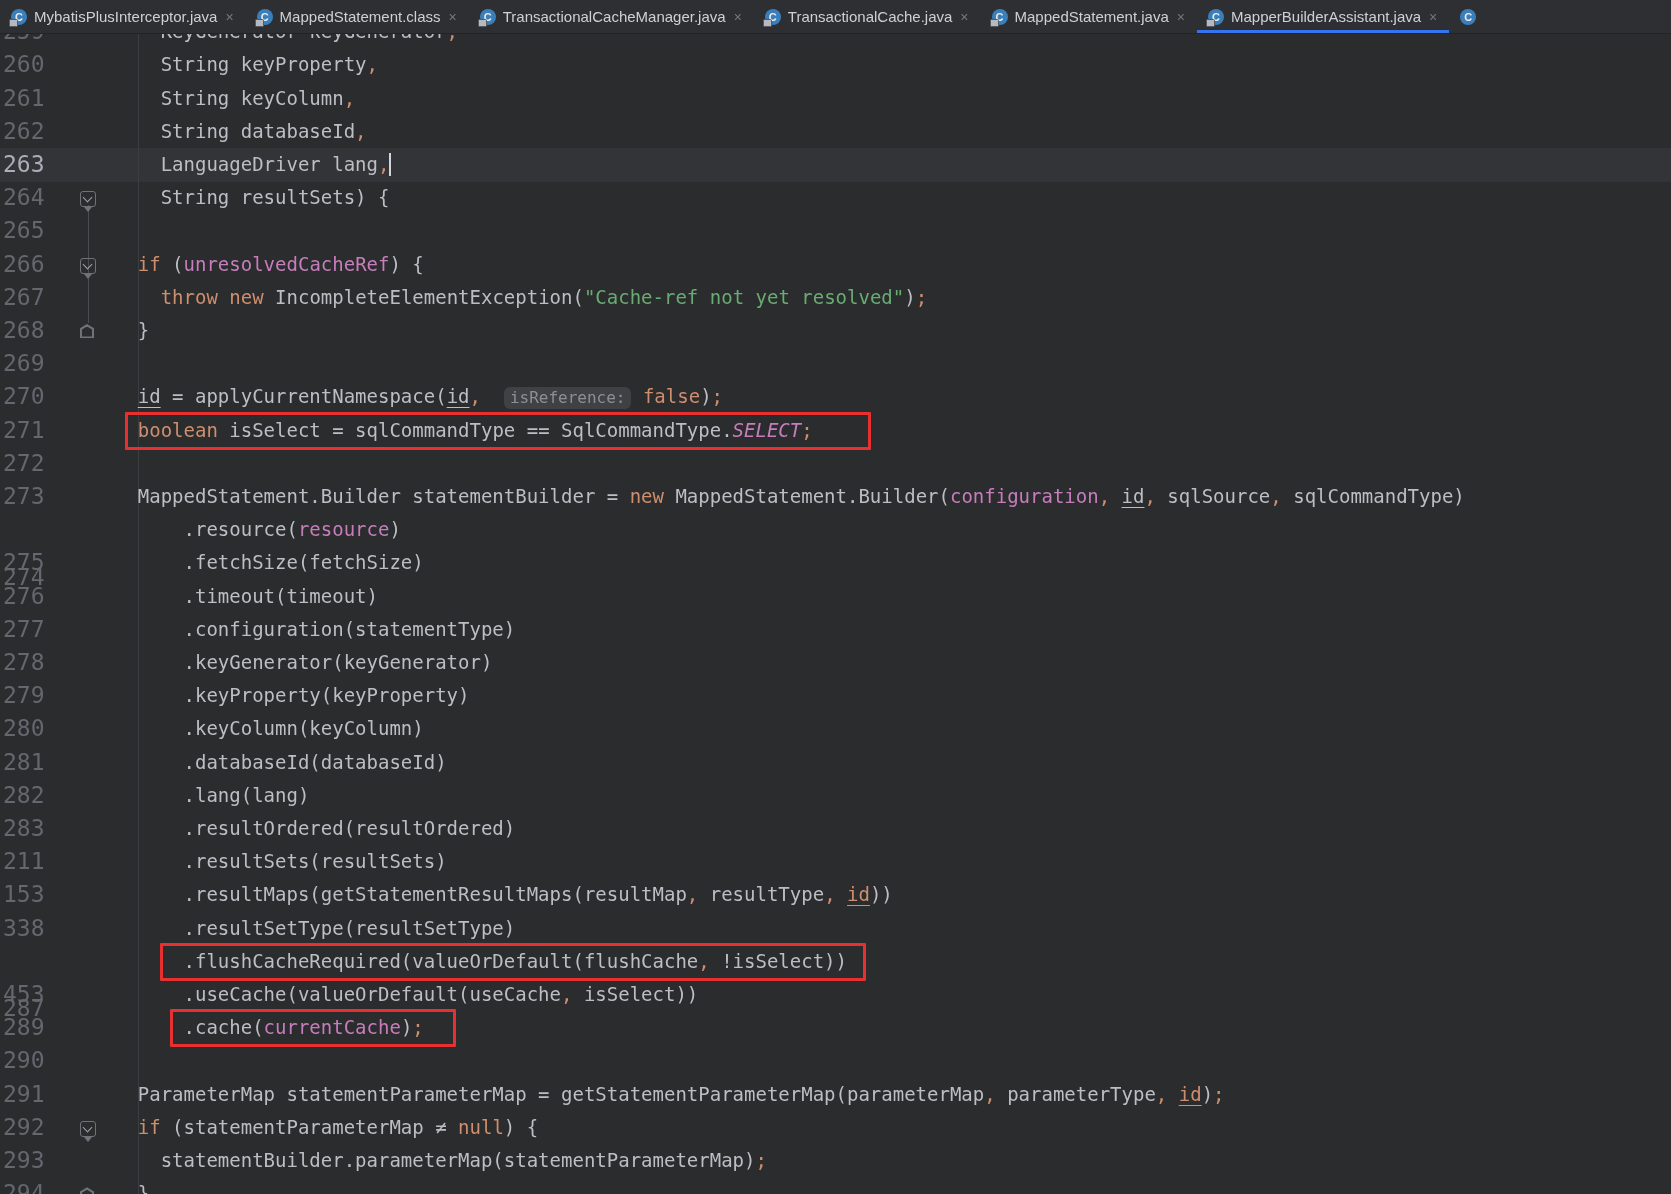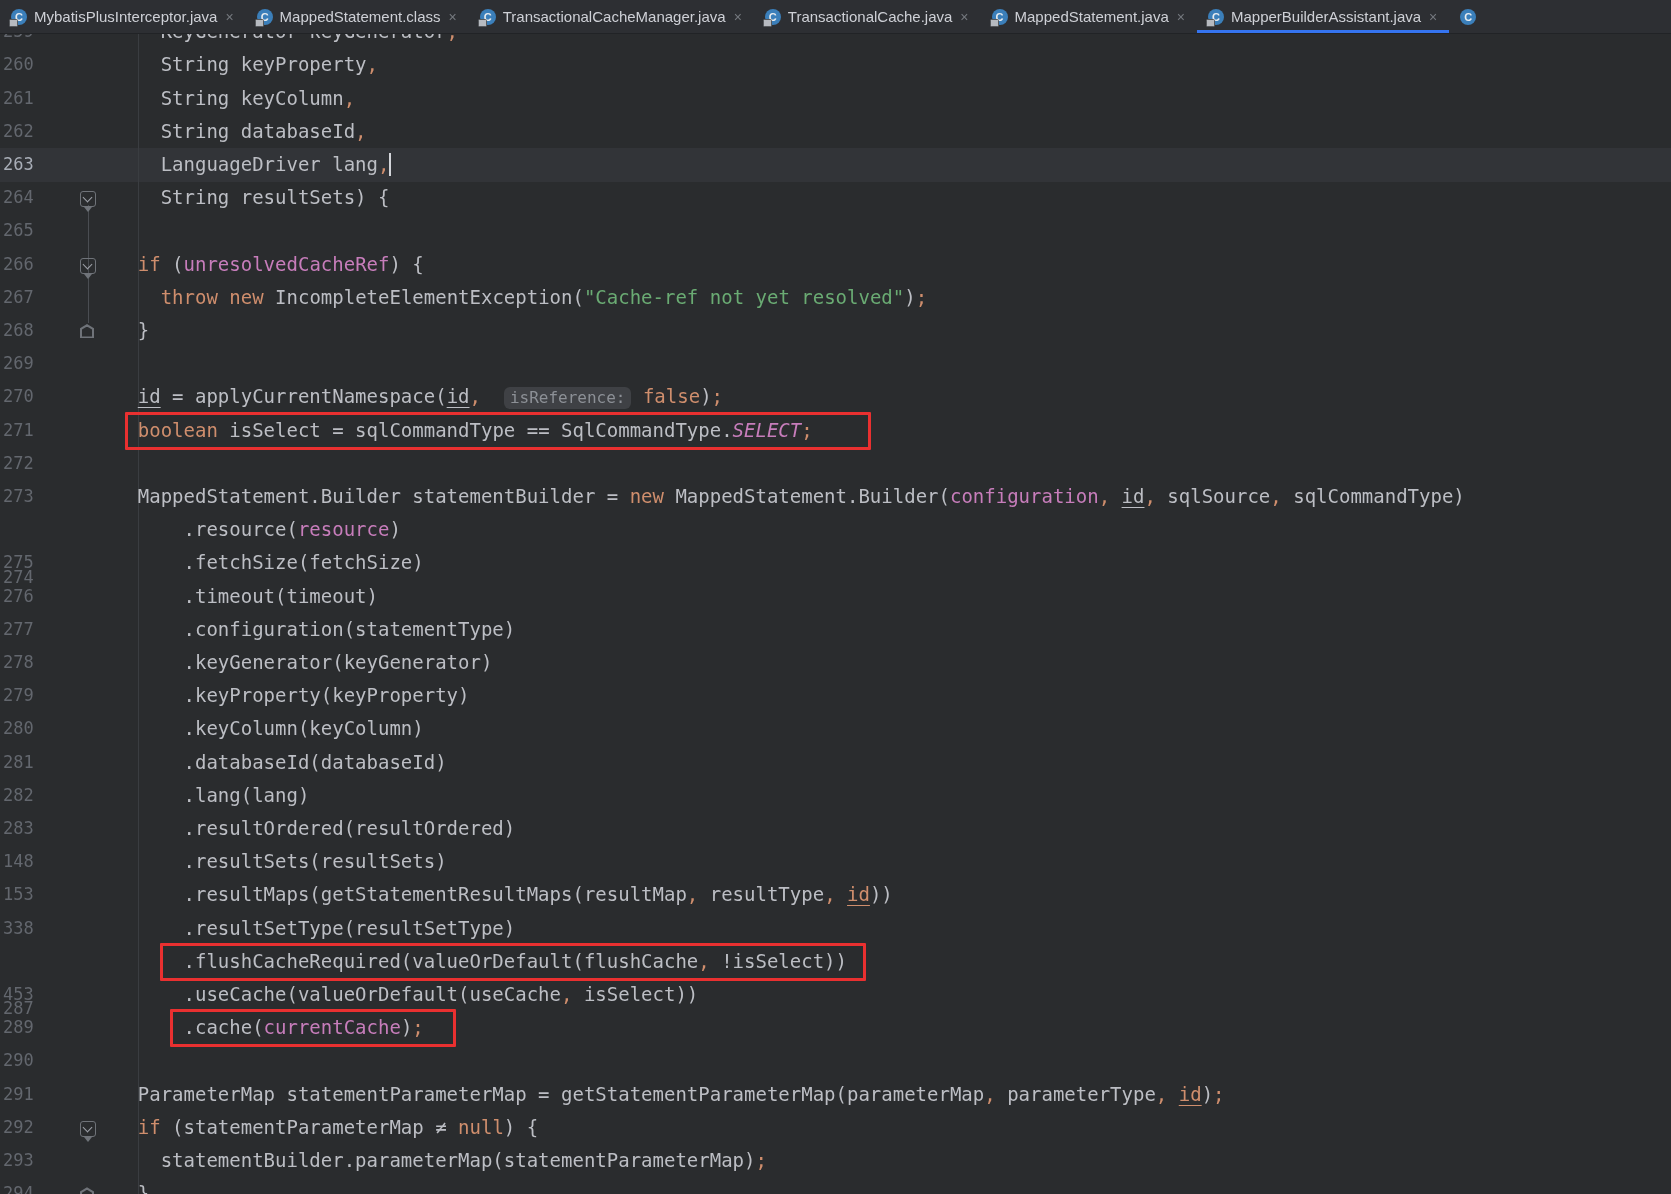--- a/index.html
+++ b/index.html
@@ -18,21 +18,21 @@
                color:#e8ecef;font-family:"Liberation Sans",sans-serif;font-size:11px;font-weight:bold;
                display:flex;align-items:center;justify-content:center;}
   .cicon .lock{position:absolute;left:-2px;bottom:-2px;width:7px;height:6px;background:#b6bac0;
                border-radius:1.5px;border:1px solid #55585c;}
   .tabclose{color:#75797f;font-size:14px;line-height:1;padding:1px 1px;}
   
   #editor{position:absolute;left:0;top:0;width:1671px;height:1194px;}
   .caretline{position:absolute;left:0;width:1671px;height:34px;background:#323438;}
   #indent-guide{position:absolute;top:33px;bottom:0;left:138px;width:1px;background:#3a3d41;}
   #fold-connector{position:absolute;width:1px;background:#4a4d52;left:88px;}
-  .lnum{position:absolute;left:3px;width:48px;font-size:17px;color:#63676e;line-height:33.2px;}
+  .lnum{position:absolute;left:3px;width:48px;font-size:23px;color:#63676e;line-height:33.2px;}
   .lnum.cur{color:#a9aeb8;}
   .codeline{position:absolute;left:0;width:1671px;font-size:19px;line-height:33.2px;
             white-space:pre;color:#bcbec4;}
   .codeline span{letter-spacing:0;}
   .d{color:#bcbec4}.k{color:#cf8e6d}.s{color:#6aab73}.f{color:#c77dbb}
   .sc{color:#c77dbb;font-style:italic}.p{color:#cf8e6d}
   .u{color:#bcbec4;text-decoration:underline;text-decoration-thickness:1px;text-underline-offset:4px}
   .uo{color:#cf8e6d;text-decoration:underline;text-decoration-thickness:1px;text-underline-offset:4px}
   .h{background:#3f4145;color:#8c9096;border-radius:6px;padding:1px 6px 2px 6px;font-size:16px;}
   
@@ -119,21 +119,21 @@
       <div class="lnum" style="top: 679.2px;">279</div>
       <div class="codeline" style="top: 679.2px; left: 92px;"><span class="d">        .keyProperty(keyProperty)</span></div>
       <div class="lnum" style="top: 712.4px;">280</div>
       <div class="codeline" style="top: 712.4px; left: 92px;"><span class="d">        .keyColumn(keyColumn)</span></div>
       <div class="lnum" style="top: 745.6px;">281</div>
       <div class="codeline" style="top: 745.6px; left: 92px;"><span class="d">        .databaseId(databaseId)</span></div>
       <div class="lnum" style="top: 778.8px;">282</div>
       <div class="codeline" style="top: 778.8px; left: 92px;"><span class="d">        .lang(lang)</span></div>
       <div class="lnum" style="top: 812px;">283</div>
       <div class="codeline" style="top: 812px; left: 92px;"><span class="d">        .resultOrdered(resultOrdered)</span></div>
-      <div class="lnum" style="top: 845.2px;">148</div>
+      <div class="lnum" style="top: 845.2px;">211</div>
       <div class="codeline" style="top: 845.2px; left: 92px;"><span class="d">        .resultSets(resultSets)</span></div>
       <div class="lnum" style="top: 878.4px;">153</div>
       <div class="codeline" style="top: 878.4px; left: 92px;"><span class="d">        .resultMaps(getStatementResultMaps(resultMap</span><span class="p">,</span><span class="d"> resultType</span><span class="p">,</span><span class="d"> </span><span class="uo">id</span><span class="d">))</span></div>
       <div class="lnum" style="top: 911.6px;">338</div>
       <div class="codeline" style="top: 911.6px; left: 92px;"><span class="d">        .resultSetType(resultSetType)</span></div>
       <div class="lnum" style="top: 992px;">287</div>
       <div class="codeline" style="top: 944.8px; left: 92px;"><span class="d">        .flushCacheRequired(valueOrDefault(flushCache</span><span class="p">,</span><span class="d"> !isSelect))</span></div>
       <div class="lnum" style="top: 978px;">453</div>
       <div class="codeline" style="top: 978px; left: 92px;"><span class="d">        .useCache(valueOrDefault(useCache</span><span class="p">,</span><span class="d"> isSelect))</span></div>
       <div class="lnum" style="top: 1011.2px;">289</div>

